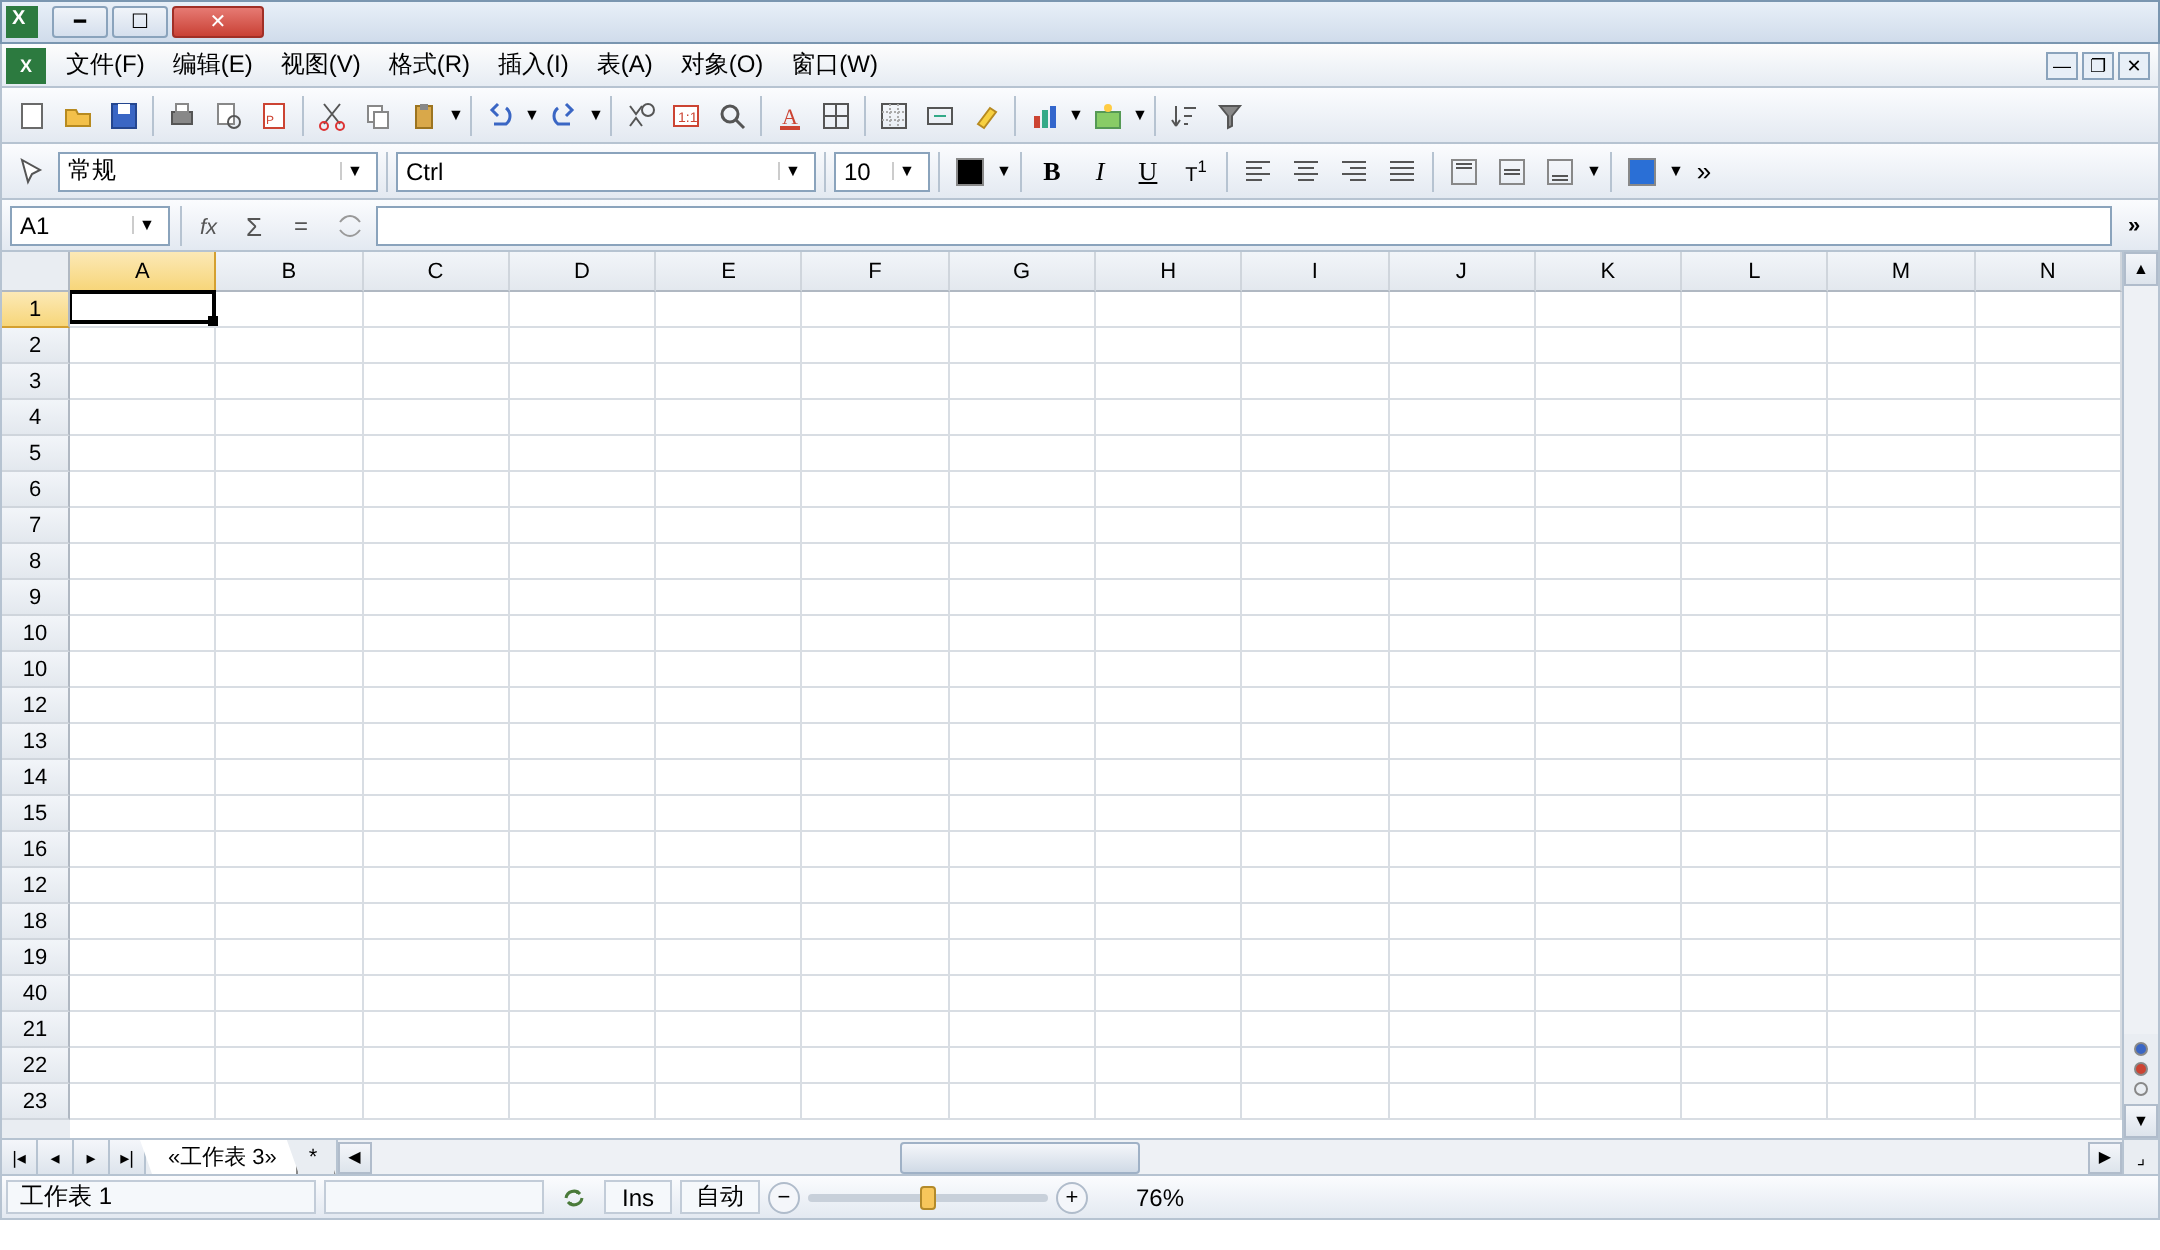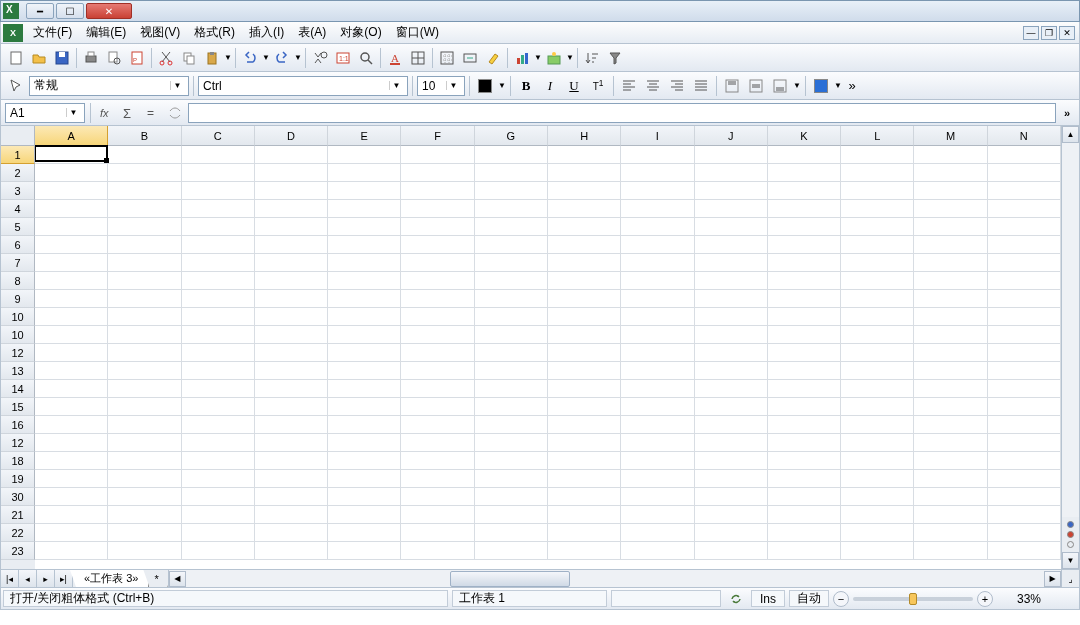--- a/index.html
+++ b/index.html
@@ -380,21 +380,21 @@
         <div class="row-hdr">10</div>
         <div class="row-hdr">10</div>
         <div class="row-hdr">12</div>
         <div class="row-hdr">13</div>
         <div class="row-hdr">14</div>
         <div class="row-hdr">15</div>
         <div class="row-hdr">16</div>
         <div class="row-hdr">12</div>
         <div class="row-hdr">18</div>
         <div class="row-hdr">19</div>
-        <div class="row-hdr">30</div>
+        <div class="row-hdr">40</div>
         <div class="row-hdr">21</div>
         <div class="row-hdr">22</div>
         <div class="row-hdr">23</div>
       </div>
   </div>
   <div class="grid-wrap">
     <div class="col-hdrs" id="col-hdrs">
         <div class="col-hdr sel" style="width: 75px;">A</div>
         <div class="col-hdr" style="width: 75px;">B</div>
         <div class="col-hdr" style="width: 75px;">C</div>
@@ -807,31 +807,30 @@
     <div class="scroll-btn" style="width:17px;height:16px">◀</div>
     <div class="hscroll-track">
         <div class="hscroll-thumb"></div>
       </div>
     <div class="scroll-btn" style="width:17px;height:16px">▶</div>
   </div>
   <div class="split-box">⌟</div>
 </div>
 
 <div class="statusbar">
-  <div class="status-pane" style="flex:0 0 445px">打开/关闭粗体格式 (Ctrl+B)</div>
   <div class="status-pane" style="flex:0 0 155px">工作表 1</div>
   <div class="status-pane" style="flex:0 0 110px"></div>
   <div class="tb-btn">
       <svg width="14" height="14">
         <path d="M3 7a4 4 0 0 1 7-2M11 7a4 4 0 0 1-7 2" fill="none" stroke="#4a7a3a" stroke-width="1.5"></path>
         <path d="M9 3l1 2-2 0z" fill="#4a7a3a"></path>
         <path d="M5 11l-1-2 2 0z" fill="#4a7a3a"></path>
       </svg>
     </div>
   <div class="status-pane" style="flex:0 0 34px;justify-content:center">Ins</div>
   <div class="status-pane" style="flex:0 0 40px;justify-content:center">自动</div>
   <div class="zoom-btn">−</div>
   <div class="zoom-slider">
       <div class="zoom-thumb"></div>
     </div>
   <div class="zoom-btn">+</div>
-  <div style="width:48px;text-align:right;padding-right:4px">33%</div>
+  <div style="width:48px;text-align:right;padding-right:4px">76%</div>
 </div>
 
 </body></html>

